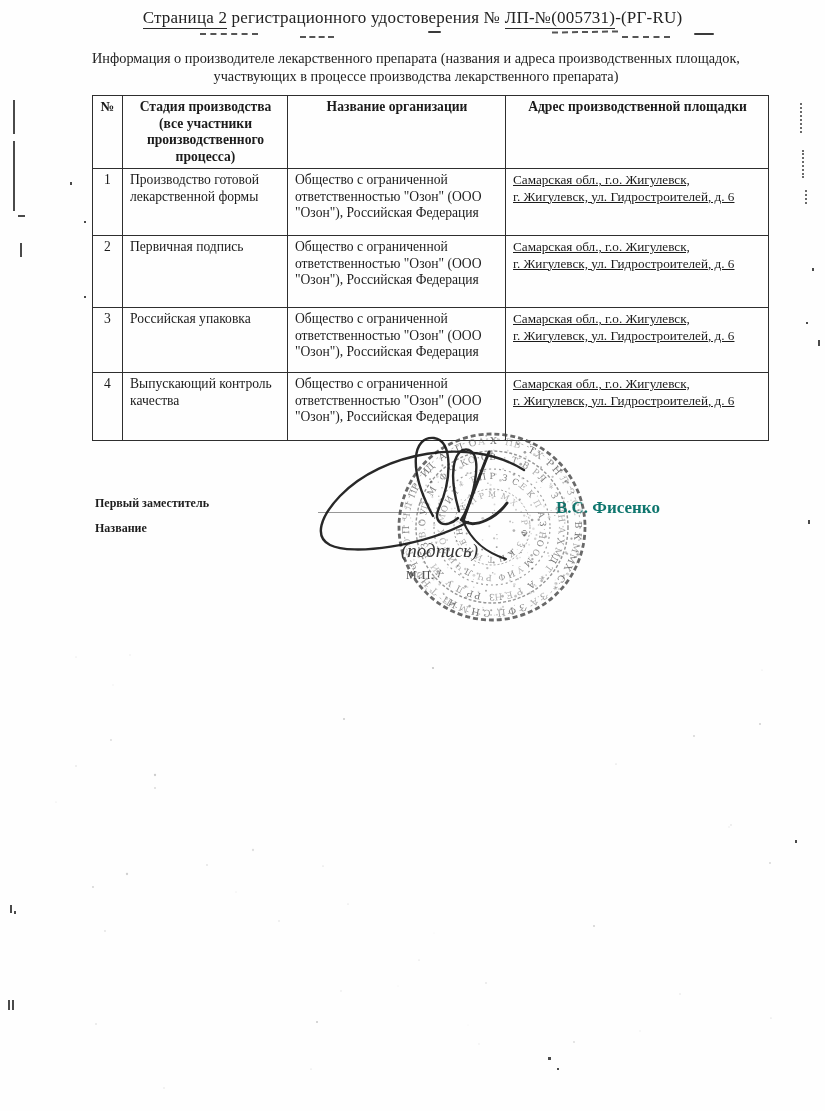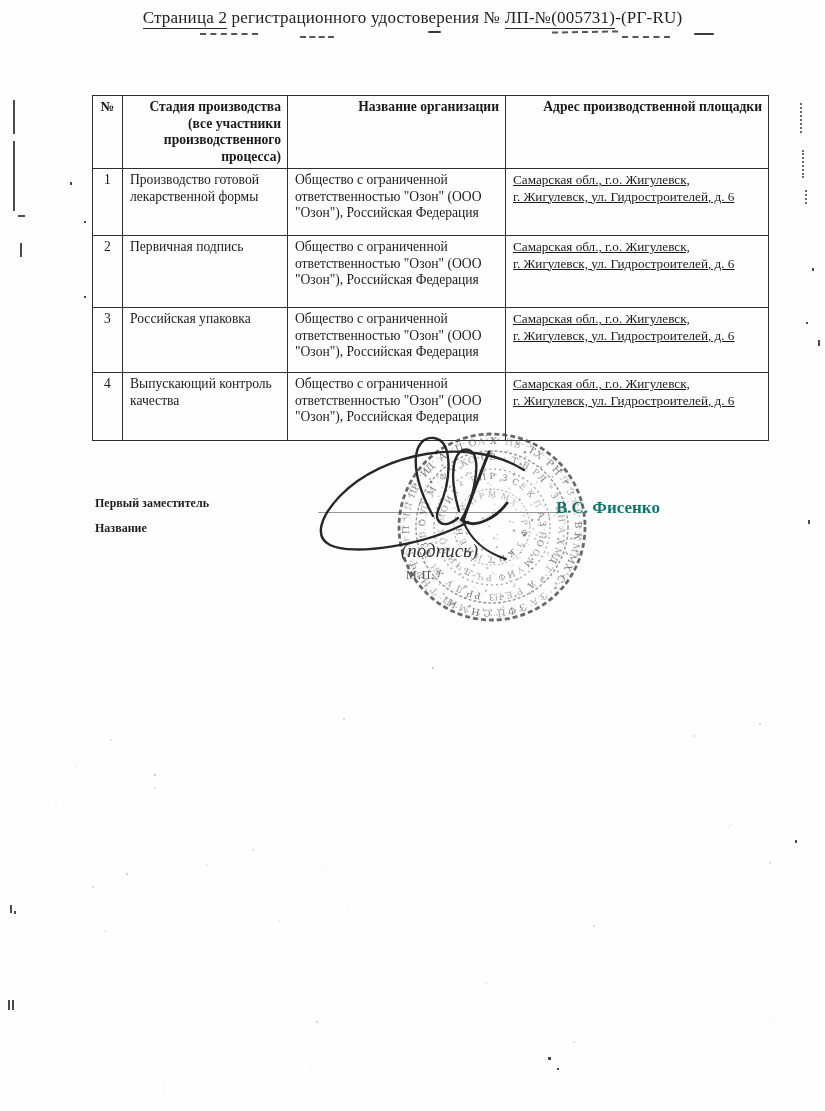--- a/index.html
+++ b/index.html
@@ -21,21 +21,21 @@
   
   table.man-table{
     position:absolute;left:92px;top:95px;width:676px;
     border-collapse:collapse;table-layout:fixed;
   }
   .man-table th,.man-table td{
     border:1.6px solid #2e2e2e;vertical-align:top;
     padding:3px 6px 3px 7px;font-size:13.6px;line-height:16.5px;
     overflow:hidden;
   }
-  .man-table th{font-weight:bold;text-align:right;}
+  .man-table th{font-weight:bold;text-align:center;}
   .man-table .col-num{text-align:center;padding-left:2px;padding-right:2px;}
   .man-table td.cell-address{white-space:pre-line;font-size:13.2px;text-decoration:underline;}
   
   .sig-pos{position:absolute;left:95px;font-size:12px;font-weight:bold;color:#1d1d1d;}
   .sig-name{position:absolute;left:556px;top:498px;font-size:17px;font-weight:bold;color:#0f766e;}
   .sig-line{position:absolute;left:318px;top:512px;width:240px;height:0;border-top:1.3px solid #979797;}
   .sig-caption{position:absolute;left:401px;top:540px;font-size:19px;color:#333;font-style:italic;}
   .sig-mp{position:absolute;left:406px;top:568px;font-size:12px;color:#4c4c4c;letter-spacing:1px;}
   
   .overlay{position:absolute;left:0;top:0;width:825px;height:1111px;pointer-events:none;z-index:5;}
@@ -54,20 +54,21 @@
     <span class="u">Страница 2</span><span> регистрационного удостоверения № </span><span class="u">ЛП-№(005731)</span><span>-(РГ-RU)</span>
   </div>
 
   <div class="art-dash" style="left:200px;top:33px;width:58px;"></div>
   <div class="art-dash" style="left:300px;top:36px;width:34px;"></div>
   <div class="smudge" style="left:428px;top:31px;width:13px;height:2px;"></div>
   <div class="art-dash" style="left:552px;top:31px;width:66px;transform:rotate(-1deg);"></div>
   <div class="art-dash" style="left:622px;top:36px;width:48px;"></div>
   <div class="smudge" style="left:694px;top:33px;width:20px;height:2px;"></div>
 
+  <div class="doc-subtitle">Информация о производителе лекарственного препарата (названия и адреса производственных площадок, участвующих в процессе производства лекарственного препарата)</div>
 
   <table class="man-table">
     <colgroup>
       <col style="width:30px">
         <col style="width:165px">
         <col style="width:218px">
         <col style="width:263px">
     </colgroup>
     <thead>
       <tr style="height:73px;">

